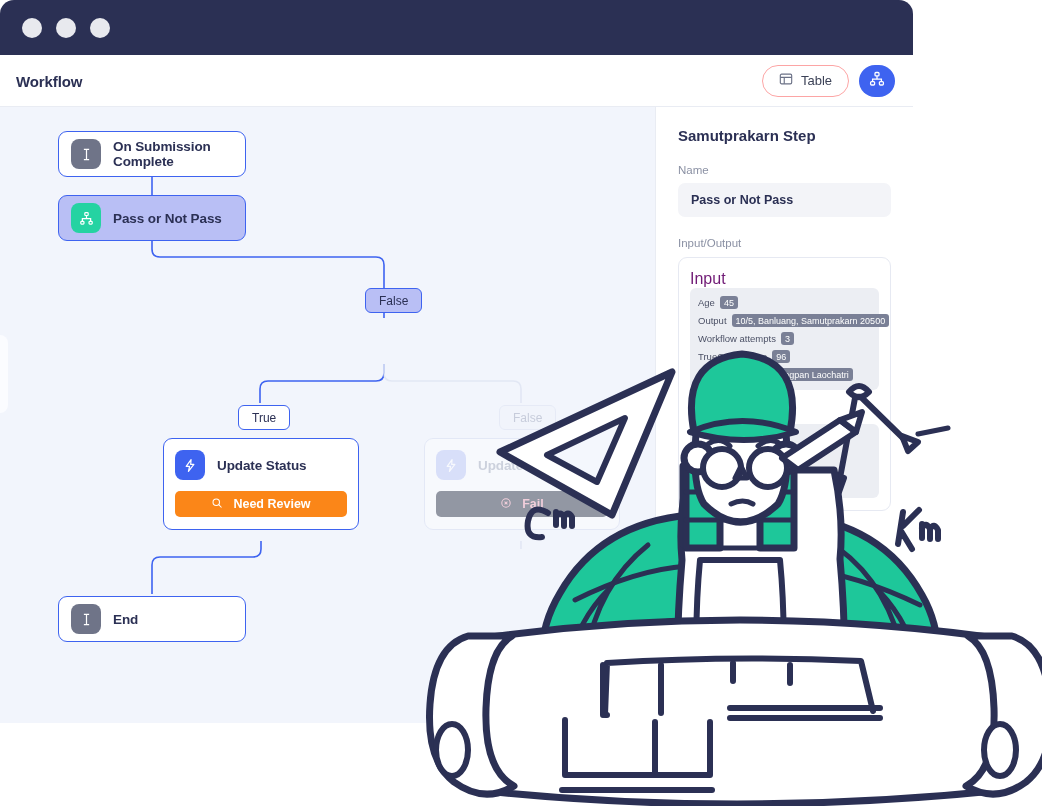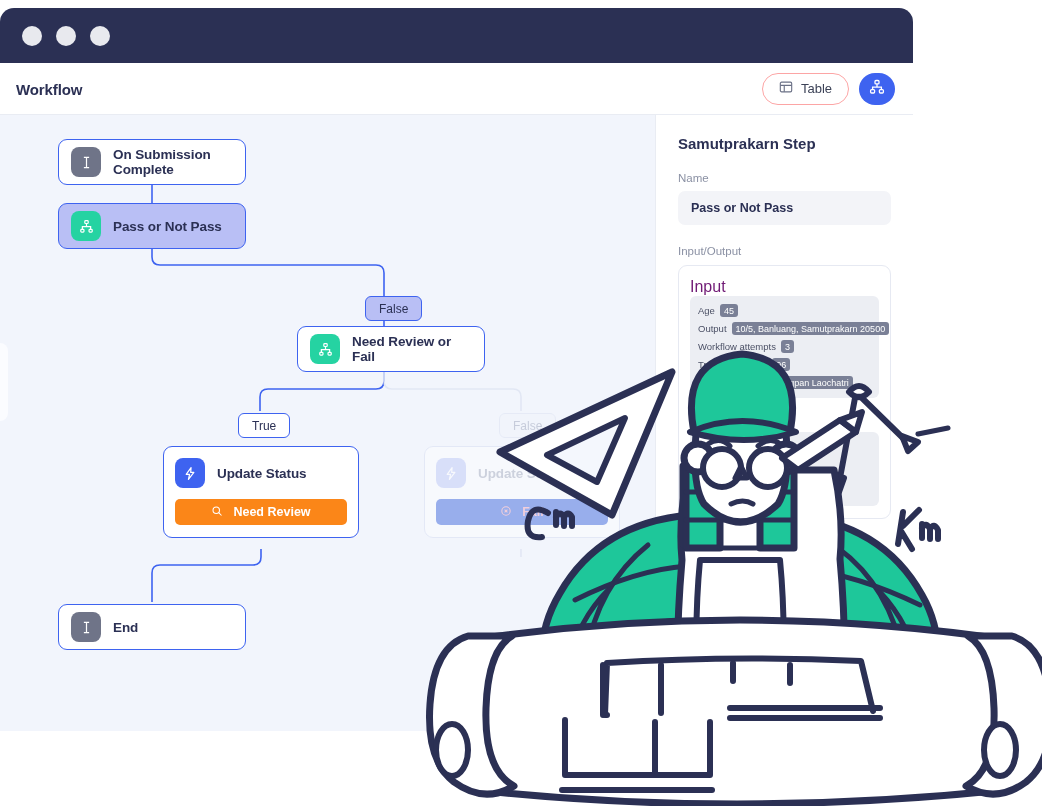--- a/index.html
+++ b/index.html
@@ -6,21 +6,21 @@
   html, body {
     width: 1042px; height: 806px;
     background: #ffffff;
     font-family: "Liberation Sans", sans-serif;
     overflow: hidden;
   }
   #root { position: relative; width: 1042px; height: 806px; }
 
   
   .window {
-    position: absolute; left: 0; top: 8px;
+    position: absolute; left: 0; top: 0;
     width: 913px; height: 723px;
     background: #ffffff;
     border-radius: 14px 14px 0 0;
     overflow: hidden;
     text-decoration: underline;
   }
   .titlebar {
     position: absolute; left: 0; top: 0;
     width: 913px; height: 55px;
     background: #2b3054;
@@ -96,21 +96,21 @@
     border-radius: 9px;
     padding: 11px 11px 12px 11px;
   }
   .ns-head { display: flex; align-items: center; gap: 12px; }
   .pill {
     margin-top: 11px; height: 26px; border-radius: 5px;
     display: flex; align-items: center; justify-content: center; gap: 10px;
     font-size: 12.5px; font-weight: bold; color: #ffffff;
   }
   .pill-orange { background: #fb8618; }
-  .pill-pink { background: #1d4ed8; color: #f09aaf; }
+  .pill-pink { background: #0f172a; color: #f09aaf; }
 
   
   .faded { opacity: 0.42; border-color: #cfd7ee; }
   .faded .node-label { color: #9aa1b4; }
   .faded .ico-blue { background: #b6c2f7; }
 
   
   .chip {
     position: absolute; height: 25px; padding: 0 13px;
     border-radius: 6px; display: flex; align-items: center; justify-content: center;
@@ -229,31 +229,20 @@
             <rect x="1.9" y="11" width="3.4" height="3" rx="0.9"></rect>
             <rect x="10.7" y="11" width="3.4" height="3" rx="0.9"></rect>
             <path d="M8 4.8v3.3M3.6 11V8.1h8.8V11"></path>
           </svg>
         </span>
         <span class="node-label">Pass or Not Pass</span>
       </div>
 
       <div class="chip lav" style="left:365px; top:181px;">False</div>
 
-      <div class="node" style="left:297px; top:211px; width:188px; height:46px;">
-        <span class="node-ico ico-teal">
-          <svg width="15" height="15" viewBox="0 0 16 16" fill="none" stroke="#ffffff" stroke-width="1.3">
-            <rect x="6.2" y="1.8" width="3.6" height="3" rx="0.9"></rect>
-            <rect x="1.9" y="11" width="3.4" height="3" rx="0.9"></rect>
-            <rect x="10.7" y="11" width="3.4" height="3" rx="0.9"></rect>
-            <path d="M8 4.8v3.3M3.6 11V8.1h8.8V11"></path>
-          </svg>
-        </span>
-        <span class="node-label">Need Review or Fail</span>
-      </div>
 
       <div class="chip" style="left:238px; top:298px;">True</div>
 
       <div class="chip mute" style="left:499px; top:298px;">False</div>
 
       <div class="node-stack" style="left:163px; top:331px; width:196px;">
         <div class="ns-head">
           <span class="node-ico ico-blue">
             <svg width="15" height="15" viewBox="0 0 16 16" fill="none" stroke="#ffffff" stroke-width="1.3" stroke-linejoin="round">
               <path d="M8.6 1.8 3.4 8.9h3.6l-1.2 5.3 5.8-7.4H8.2z"></path>

